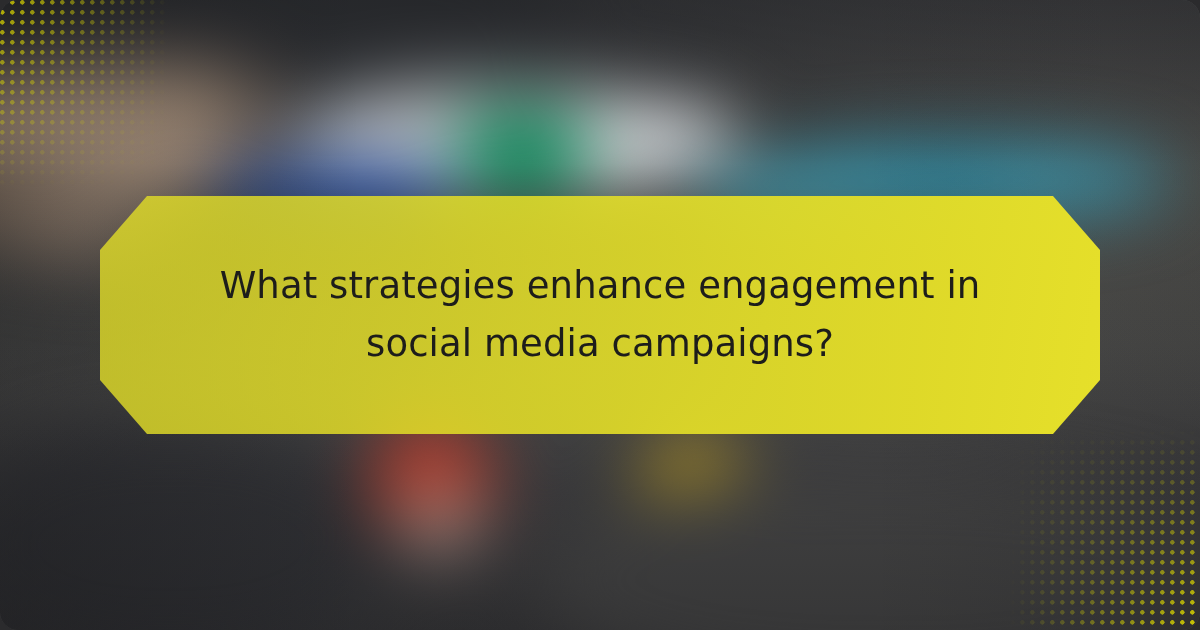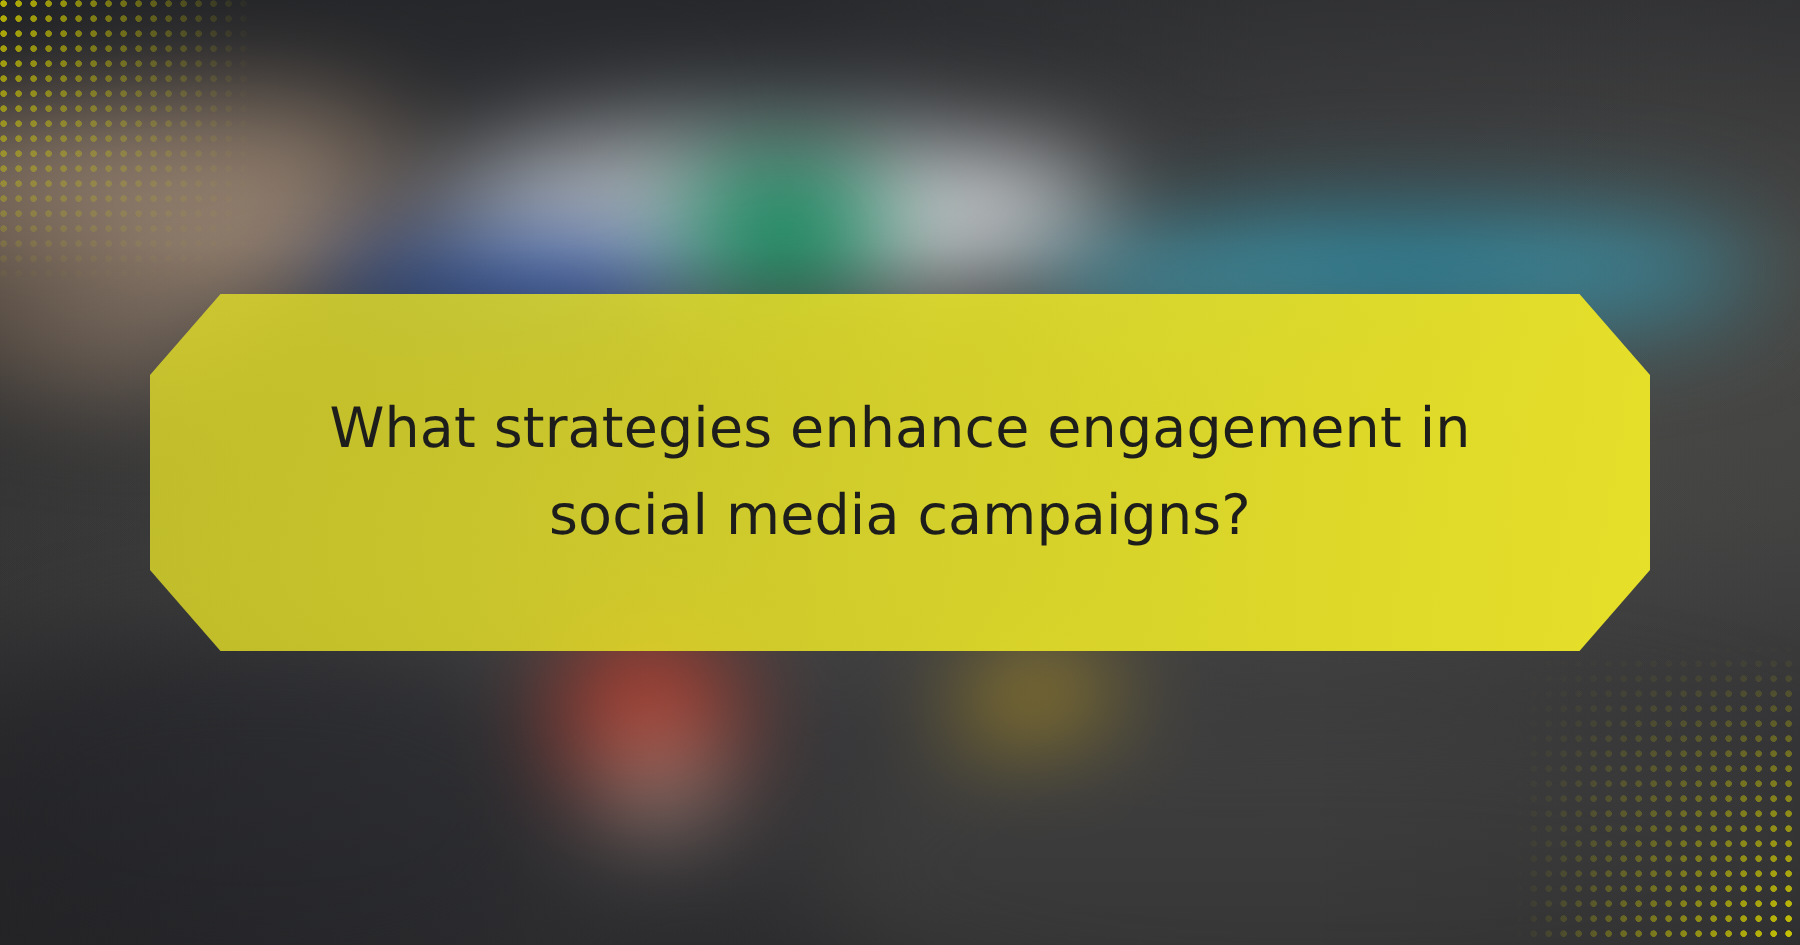--- a/index.html
+++ b/index.html
@@ -7,20 +7,21 @@
     padding: 0;
     background: #2b2b2d;
   }
   #stage {
     position: relative;
     width: 1200px;
     height: 630px;
     overflow: hidden;
     font-family: "DejaVu Sans", sans-serif;
     background: #3c3c3e;
+    border-radius: 18px;
   }
 
   
   .bg-base {
     position: absolute;
     inset: 0;
     background:
       radial-gradient(120% 90% at 18% 8%, #2a2c30 0%, rgba(42,44,48,0) 62%),
       linear-gradient(180deg, #4a4a4c 0%, #53534f 30%, #4e4e4c 55%, #414143 78%, #3a3a3c 100%);
   }

